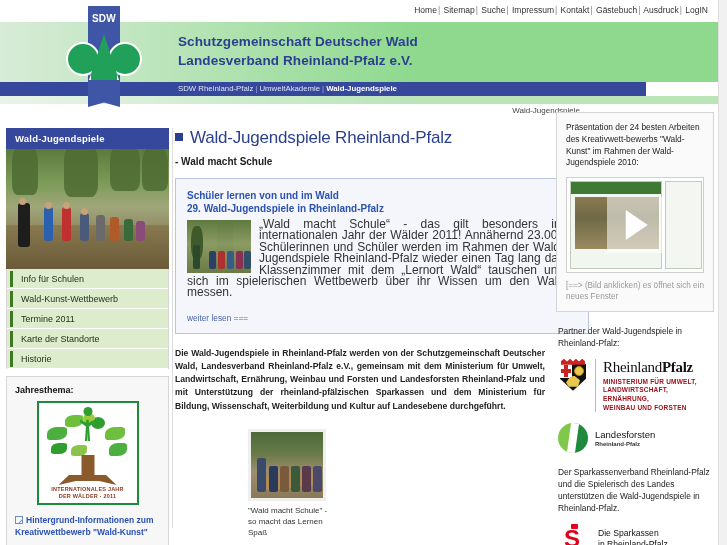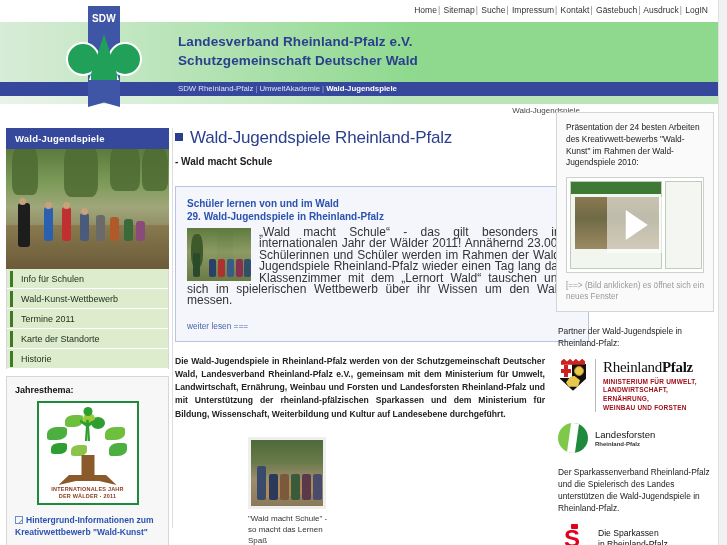--- a/index.html
+++ b/index.html
@@ -40,21 +40,21 @@
   }
   .header-inner {
     position: absolute; left: 178px; top: 10px;
   }
   .header-title {
     color: #2b3f8f; font-weight: bold; font-size: 13.5px; line-height: 19px;
     letter-spacing: .1px; white-space: nowrap;
   }
   
   .subnav {
-    position: absolute; top: 82px; left: 0; width: 718px; height: 14px;
+    position: absolute; top: 82px; left: 0; width: 646px; height: 14px;
     background: #36489b;
   }
   .subnav-inner {
     position: absolute; left: 178px; top: 2px;
     font-size: 7.8px; color: #dfe4f5; white-space: nowrap;
   }
   .subnav-inner .cur { color: #ffffff; font-weight: bold; }
   .subnav-inner .sep { color: #9fabdb; padding: 0 2px; }
   
   .header-foot {
@@ -192,21 +192,21 @@
     color: #2b3f8f; font-size: 17px; font-weight: normal; margin: 0 0 0 3px;
     letter-spacing: -.2px; white-space: nowrap;
   }
   .h1 .bullet {
     display: inline-block; width: 8px; height: 8px; background: #2b3f8f;
     margin-right: 7px; vertical-align: 2px;
   }
   .h2 { color: #222; font-size: 10px; font-weight: bold; margin: 8px 0 0 3px; }
 
   .newsbox {
-    margin: 19px 0 0 3px; width: 414px;
+    margin: 11px 0 0 3px; width: 414px;
     border: 1px solid #b9c4e4; background: #f4f6fc;
     padding: 10px 24px 10px 11px;
   }
   .nb-h { color: #2b52b0; font-size: 10px; font-weight: bold; line-height: 13px; }
   .nb-thumb {
     float: left; width: 64px; height: 53px; margin: 5px 8px 2px 0;
     background: linear-gradient(to bottom,#5f7a3f,#8c9b63 45%,#6a7a45 100%);
     position: relative; overflow: hidden;
   }
   .nb-thumb .f1 { position:absolute;left:4px;top:6px;width:12px;height:34px;background:#3f5a2a;border-radius:40%;}
@@ -341,22 +341,22 @@
     <span>Suche</span><span class="sep">|</span>
     <span>Impressum</span><span class="sep">|</span>
     <span>Kontakt</span><span class="sep">|</span>
     <span>Gästebuch</span><span class="sep">|</span>
     <span>Ausdruck</span><span class="sep">|</span>
     <span>LogIN</span>
   </div>
 
   <div class="header">
     <div class="header-inner">
+      <div class="header-title">Schutzgemeinschaft Deutscher Wald</div>
       <div class="header-title">Landesverband  Rheinland-Pfalz e.V.</div>
-      <div class="header-title">Schutzgemeinschaft Deutscher Wald</div>
     </div>
   </div>
 
   <div class="subnav">
     <div class="subnav-inner">
       <span>SDW Rheinland-Pfalz</span><span class="sep">|</span><span>UmweltAkademie</span><span class="sep">|</span><span class="cur">Wald-Jugendspiele</span>
     </div>
   </div>
   <div class="header-foot"></div>
   <div class="header-foot2"></div>

